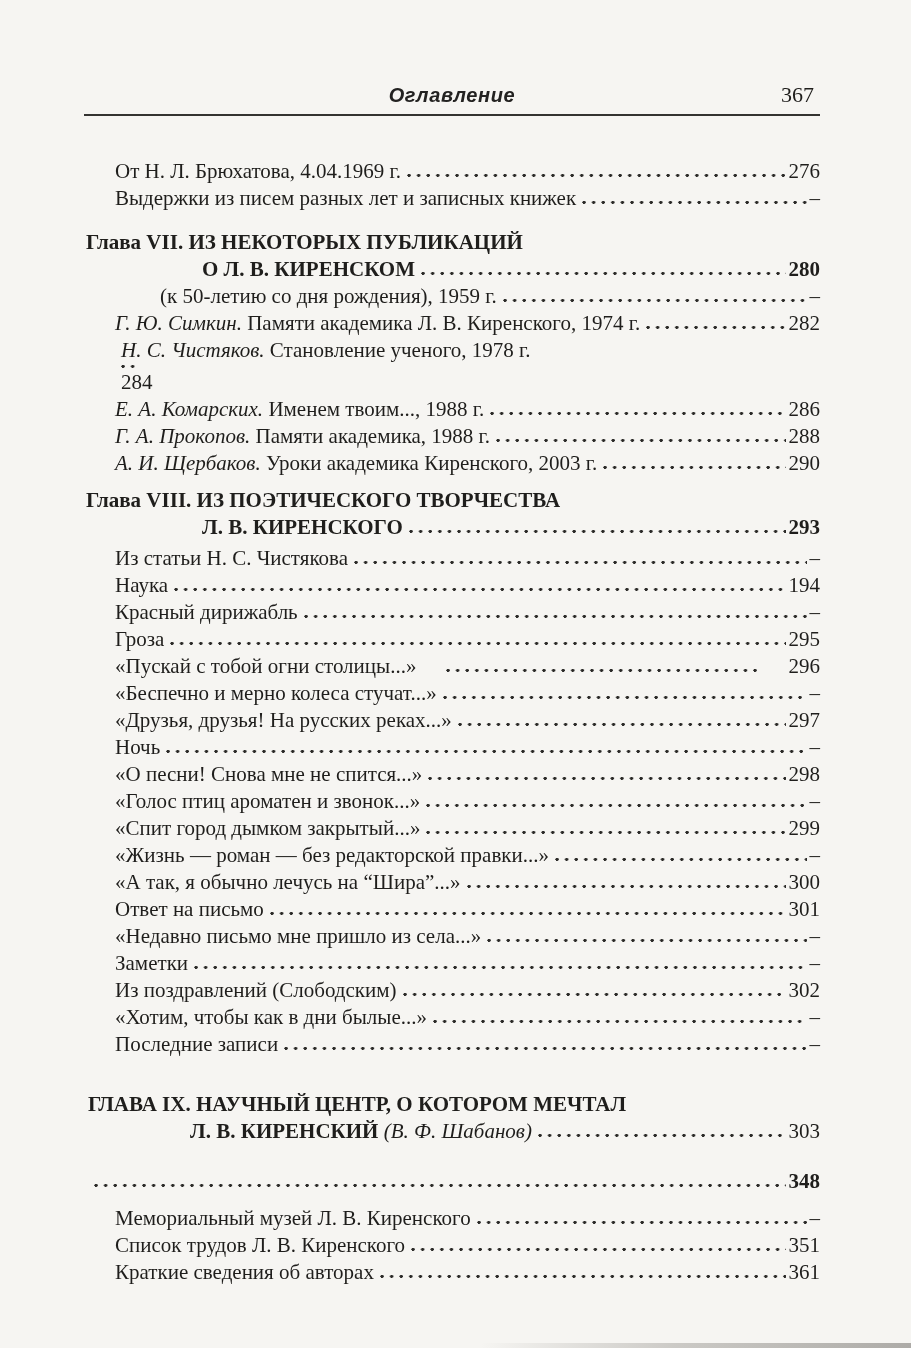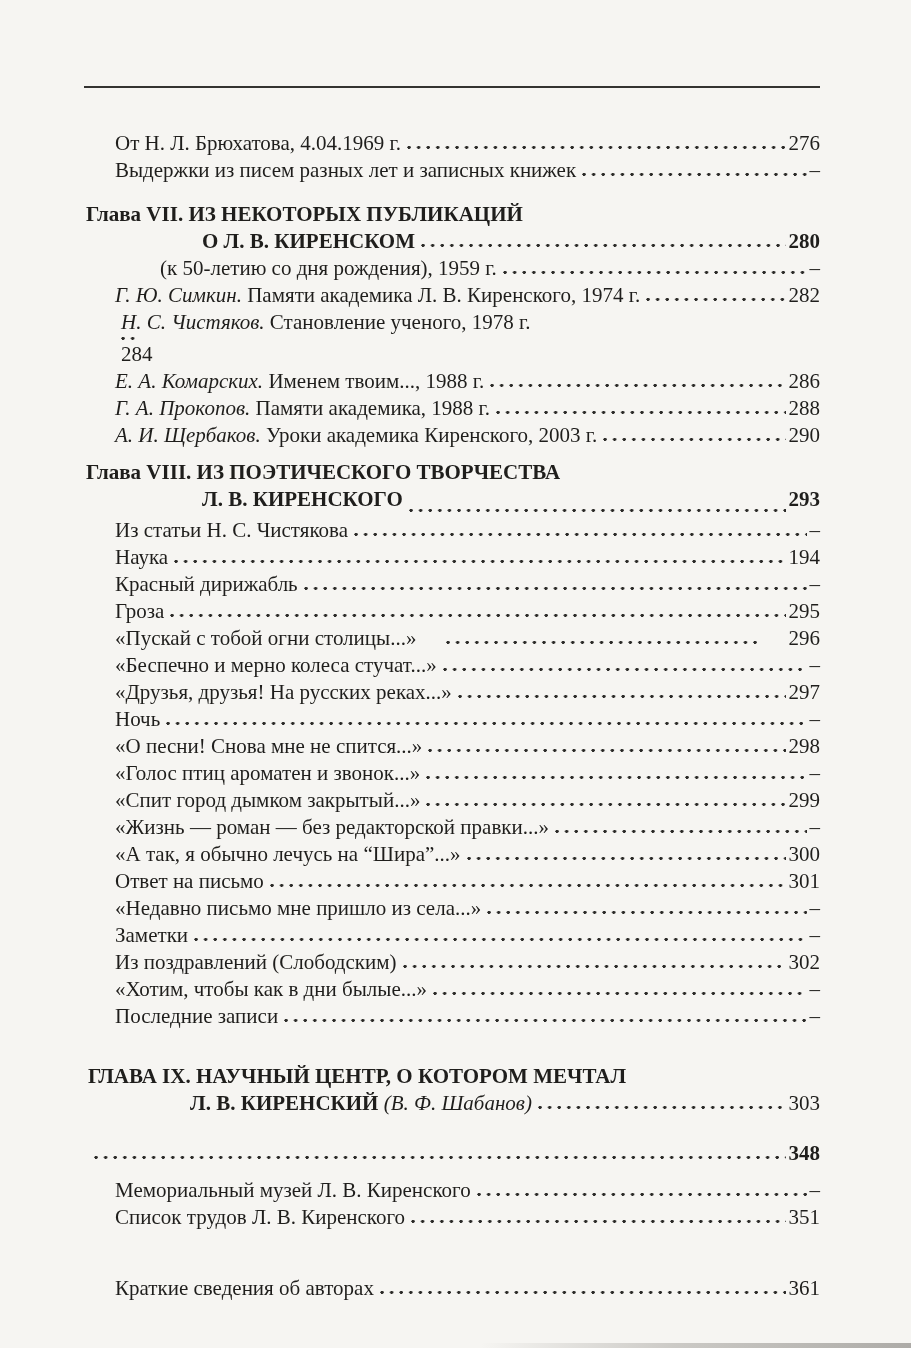--- a/index.html
+++ b/index.html
@@ -85,34 +85,38 @@
     height: 5px;
     background: linear-gradient(to left, #a09e9a 0%, #c4c2be 55%, rgba(196,194,190,0) 100%);
     opacity: 0.85;
   }
 </style>
 </head>
 <body>
 
 <div class="page">
   <div class="content">
+    <div class="hdr">
+      <div class="hdr-title">Оглавление</div>
+      <div class="hdr-pagenum">367</div>
+    </div>
     <div class="rule"></div>
     <div class="toc">
         <div class="row" style="padding-left: 31px;"><span class="txt"><span>От Н. Л. Брюхатова, 4.04.1969 г.</span></span><span class="leader"></span><span class="pnum">276</span></div>
         <div class="row" style="padding-left: 31px;"><span class="txt"><span>Выдержки из писем разных лет и записных книжек</span></span><span class="leader"></span><span class="pnum">–</span></div>
         <div class="row bold" style="padding-left: 2px; margin-top: 17px;"><span class="txt"><span>Глава VII. ИЗ НЕКОТОРЫХ ПУБЛИКАЦИЙ</span></span></div>
         <div class="row bold" style="padding-left: 118px;"><span class="txt"><span>О Л. В. КИРЕНСКОМ</span></span><span class="leader"></span><span class="pnum">280</span></div>
         <div class="row" style="padding-left: 76px;"><span class="txt"><span>(к 50-летию со дня рождения), 1959 г.</span></span><span class="leader"></span><span class="pnum">–</span></div>
         <div class="row" style="padding-left: 31px; justify-content: flex-end;"><span class="txt"><span class="i">Г. Ю. Симкин.</span><span> Памяти академика Л. В. Киренского, 1974 г.</span></span><span class="leader"></span><span class="pnum">282</span></div>
         <div class="row" style="padding-left: 31px; flex-direction: column;"><span class="txt"><span class="i">Н. С. Чистяков.</span><span> Становление ученого, 1978 г.</span></span><span class="leader"></span><span class="pnum">284</span></div>
         <div class="row" style="padding-left: 31px;"><span class="txt"><span class="i">Е. А. Комарских.</span><span> Именем твоим..., 1988 г.</span></span><span class="leader"></span><span class="pnum">286</span></div>
         <div class="row" style="padding-left: 31px;"><span class="txt"><span class="i">Г. А. Прокопов.</span><span> Памяти академика, 1988 г.</span></span><span class="leader"></span><span class="pnum">288</span></div>
         <div class="row" style="padding-left: 31px;"><span class="txt"><span class="i">А. И. Щербаков.</span><span> Уроки академика Киренского, 2003 г.</span></span><span class="leader"></span><span class="pnum">290</span></div>
         <div class="row bold" style="padding-left: 2px; margin-top: 10px;"><span class="txt"><span>Глава VIII. ИЗ ПОЭТИЧЕСКОГО ТВОРЧЕСТВА</span></span></div>
-        <div class="row bold" style="padding-left: 118px; align-items: flex-end;"><span class="txt"><span>Л. В. КИРЕНСКОГО</span></span><span class="leader"></span><span class="pnum">293</span></div>
+        <div class="row bold" style="padding-left: 118px;"><span class="txt"><span>Л. В. КИРЕНСКОГО</span></span><span class="leader"></span><span class="pnum">293</span></div>
         <div class="row" style="padding-left: 31px; margin-top: 4px;"><span class="txt"><span>Из статьи Н. С. Чистякова</span></span><span class="leader"></span><span class="pnum">–</span></div>
         <div class="row" style="padding-left: 31px;"><span class="txt"><span>Наука</span></span><span class="leader"></span><span class="pnum">194</span></div>
         <div class="row" style="padding-left: 31px;"><span class="txt"><span>Красный дирижабль</span></span><span class="leader"></span><span class="pnum">–</span></div>
         <div class="row" style="padding-left: 31px;"><span class="txt"><span>Гроза</span></span><span class="leader"></span><span class="pnum">295</span></div>
         <div class="row" style="padding-left: 31px; gap: 24px;"><span class="txt"><span>«Пускай с тобой огни столицы...»</span></span><span class="leader"></span><span class="pnum">296</span></div>
         <div class="row" style="padding-left: 31px;"><span class="txt"><span>«Беспечно и мерно колеса стучат...»</span></span><span class="leader"></span><span class="pnum">–</span></div>
         <div class="row" style="padding-left: 31px;"><span class="txt"><span>«Друзья, друзья! На русских реках...»</span></span><span class="leader"></span><span class="pnum">297</span></div>
         <div class="row" style="padding-left: 31px;"><span class="txt"><span>Ночь</span></span><span class="leader"></span><span class="pnum">–</span></div>
         <div class="row" style="padding-left: 31px;"><span class="txt"><span>«О песни! Снова мне не спится...»</span></span><span class="leader"></span><span class="pnum">298</span></div>
         <div class="row" style="padding-left: 31px;"><span class="txt"><span>«Голос птиц ароматен и звонок...»</span></span><span class="leader"></span><span class="pnum">–</span></div>
@@ -123,17 +127,17 @@
         <div class="row" style="padding-left: 31px;"><span class="txt"><span>«Недавно письмо мне пришло из села...»</span></span><span class="leader"></span><span class="pnum">–</span></div>
         <div class="row" style="padding-left: 31px;"><span class="txt"><span>Заметки</span></span><span class="leader"></span><span class="pnum">–</span></div>
         <div class="row" style="padding-left: 31px;"><span class="txt"><span>Из поздравлений (Слободским)</span></span><span class="leader"></span><span class="pnum">302</span></div>
         <div class="row" style="padding-left: 31px;"><span class="txt"><span>«Хотим, чтобы как в дни былые...»</span></span><span class="leader"></span><span class="pnum">–</span></div>
         <div class="row" style="padding-left: 31px;"><span class="txt"><span>Последние записи</span></span><span class="leader"></span><span class="pnum">–</span></div>
         <div class="row bold" style="padding-left: 4px; margin-top: 33px;"><span class="txt"><span>ГЛАВА IX. НАУЧНЫЙ ЦЕНТР, О КОТОРОМ МЕЧТАЛ</span></span></div>
         <div class="row" style="padding-left: 106px;"><span class="txt"><span class="b">Л. В. КИРЕНСКИЙ </span><span class="i">(В. Ф. Шабанов)</span></span><span class="leader"></span><span class="pnum">303</span></div>
         <div class="row bold" style="padding-left: 4px; margin-top: 23px;"><span class="leader"></span><span class="pnum">348</span></div>
         <div class="row" style="padding-left: 31px; margin-top: 10px;"><span class="txt"><span>Мемориальный музей Л. В. Киренского</span></span><span class="leader"></span><span class="pnum">–</span></div>
         <div class="row" style="padding-left: 31px; font-family: Liberation Serif, serif;"><span class="txt"><span>Список трудов Л. В. Киренского</span></span><span class="leader"></span><span class="pnum">351</span></div>
-        <div class="row" style="padding-left: 31px; margin-top: 44px;"><span class="txt"><span>Краткие сведения об авторах</span></span><span class="leader"></span><span class="pnum">361</span></div>
+        <div class="row" style="padding-left: 31px;"><span class="txt"><span>Краткие сведения об авторах</span></span><span class="leader"></span><span class="pnum">361</span></div>
       </div>
   </div>
   <div class="scan-edge-bottom"></div>
 </div>
 
 </body></html>

